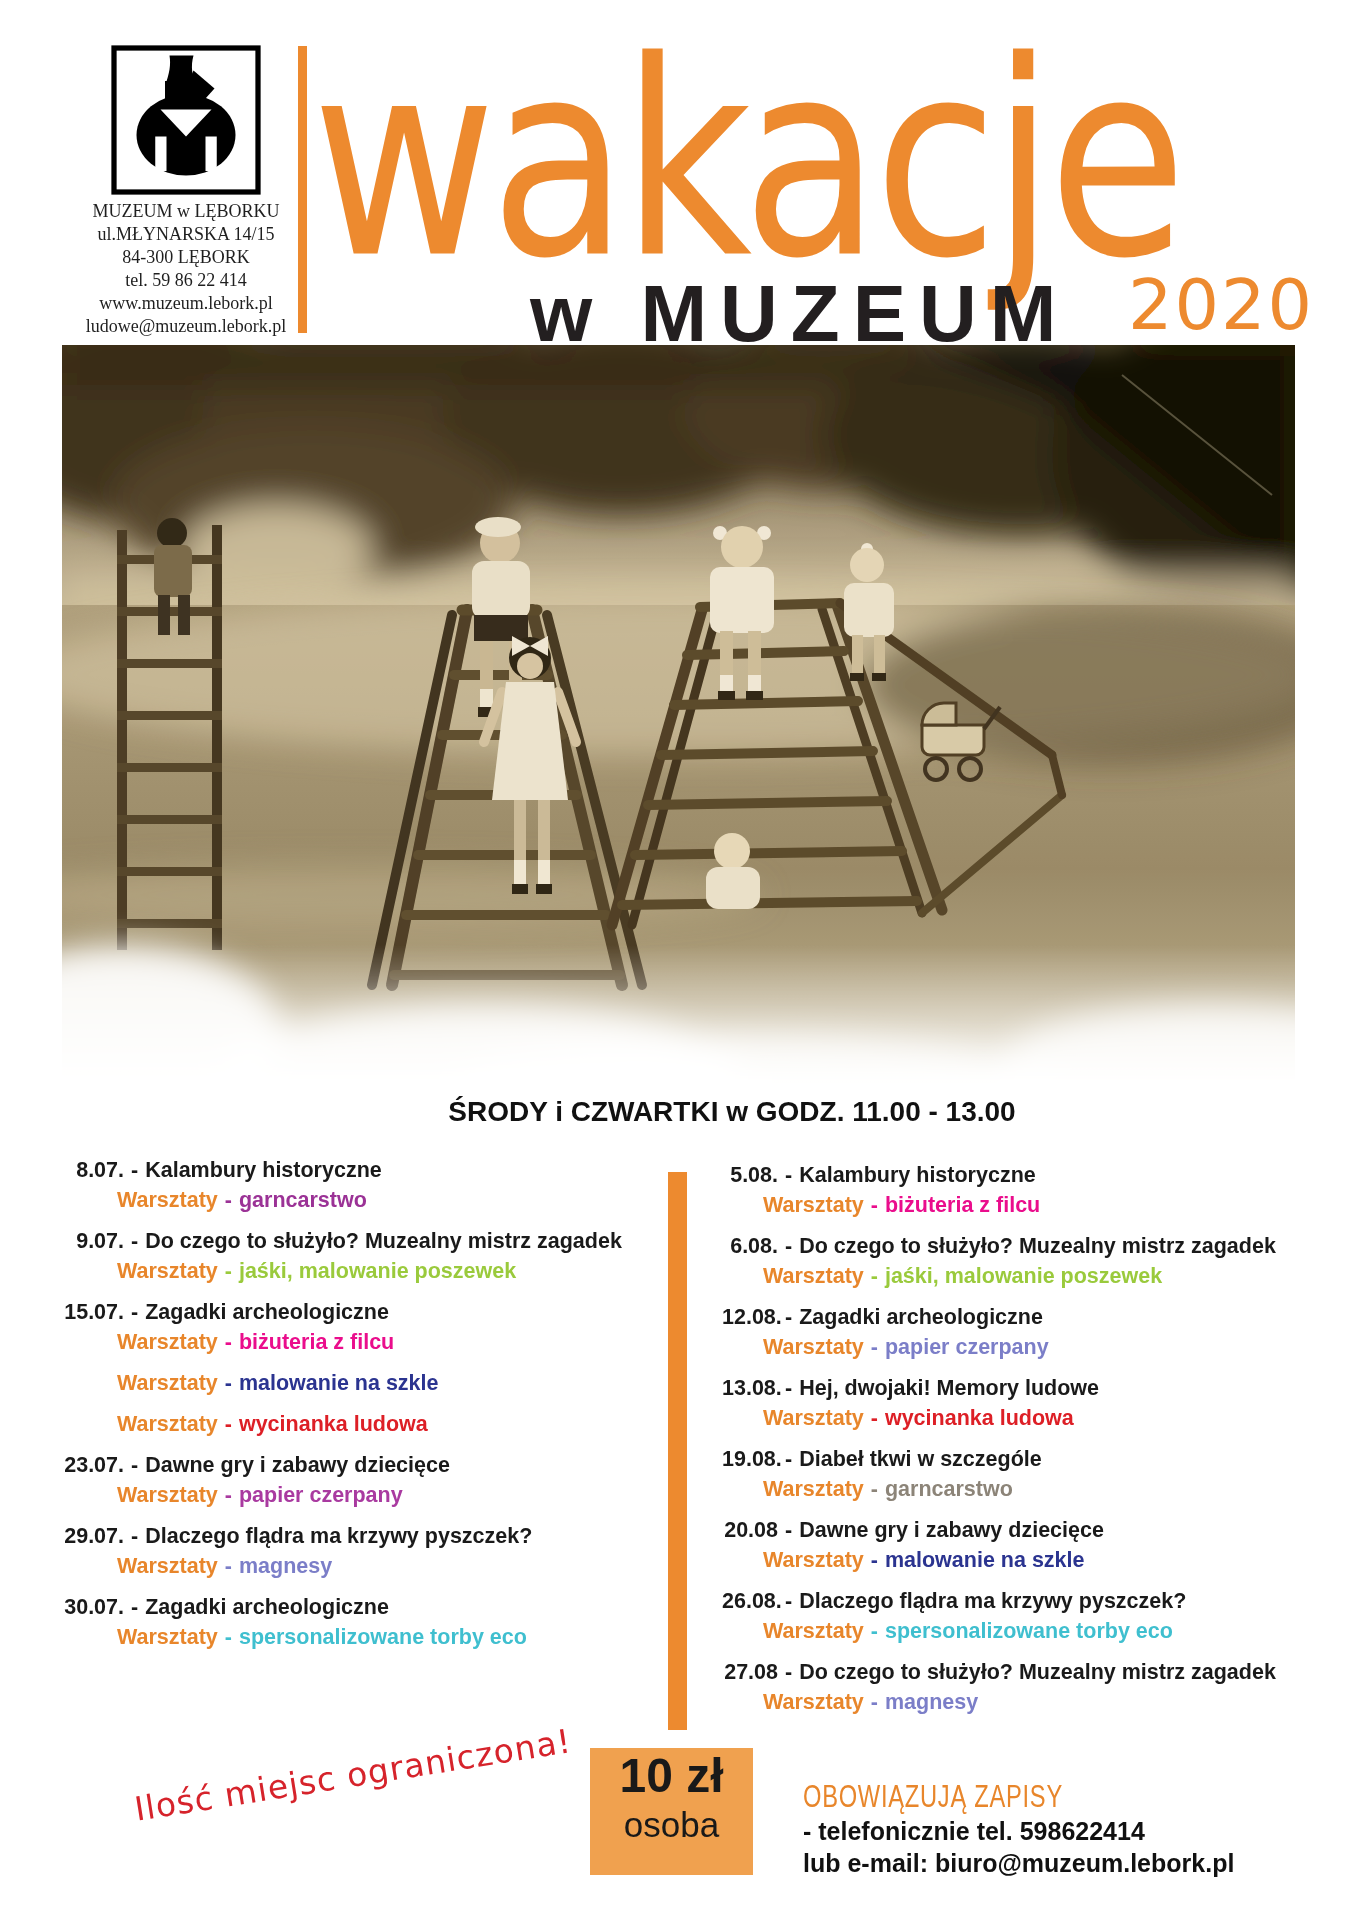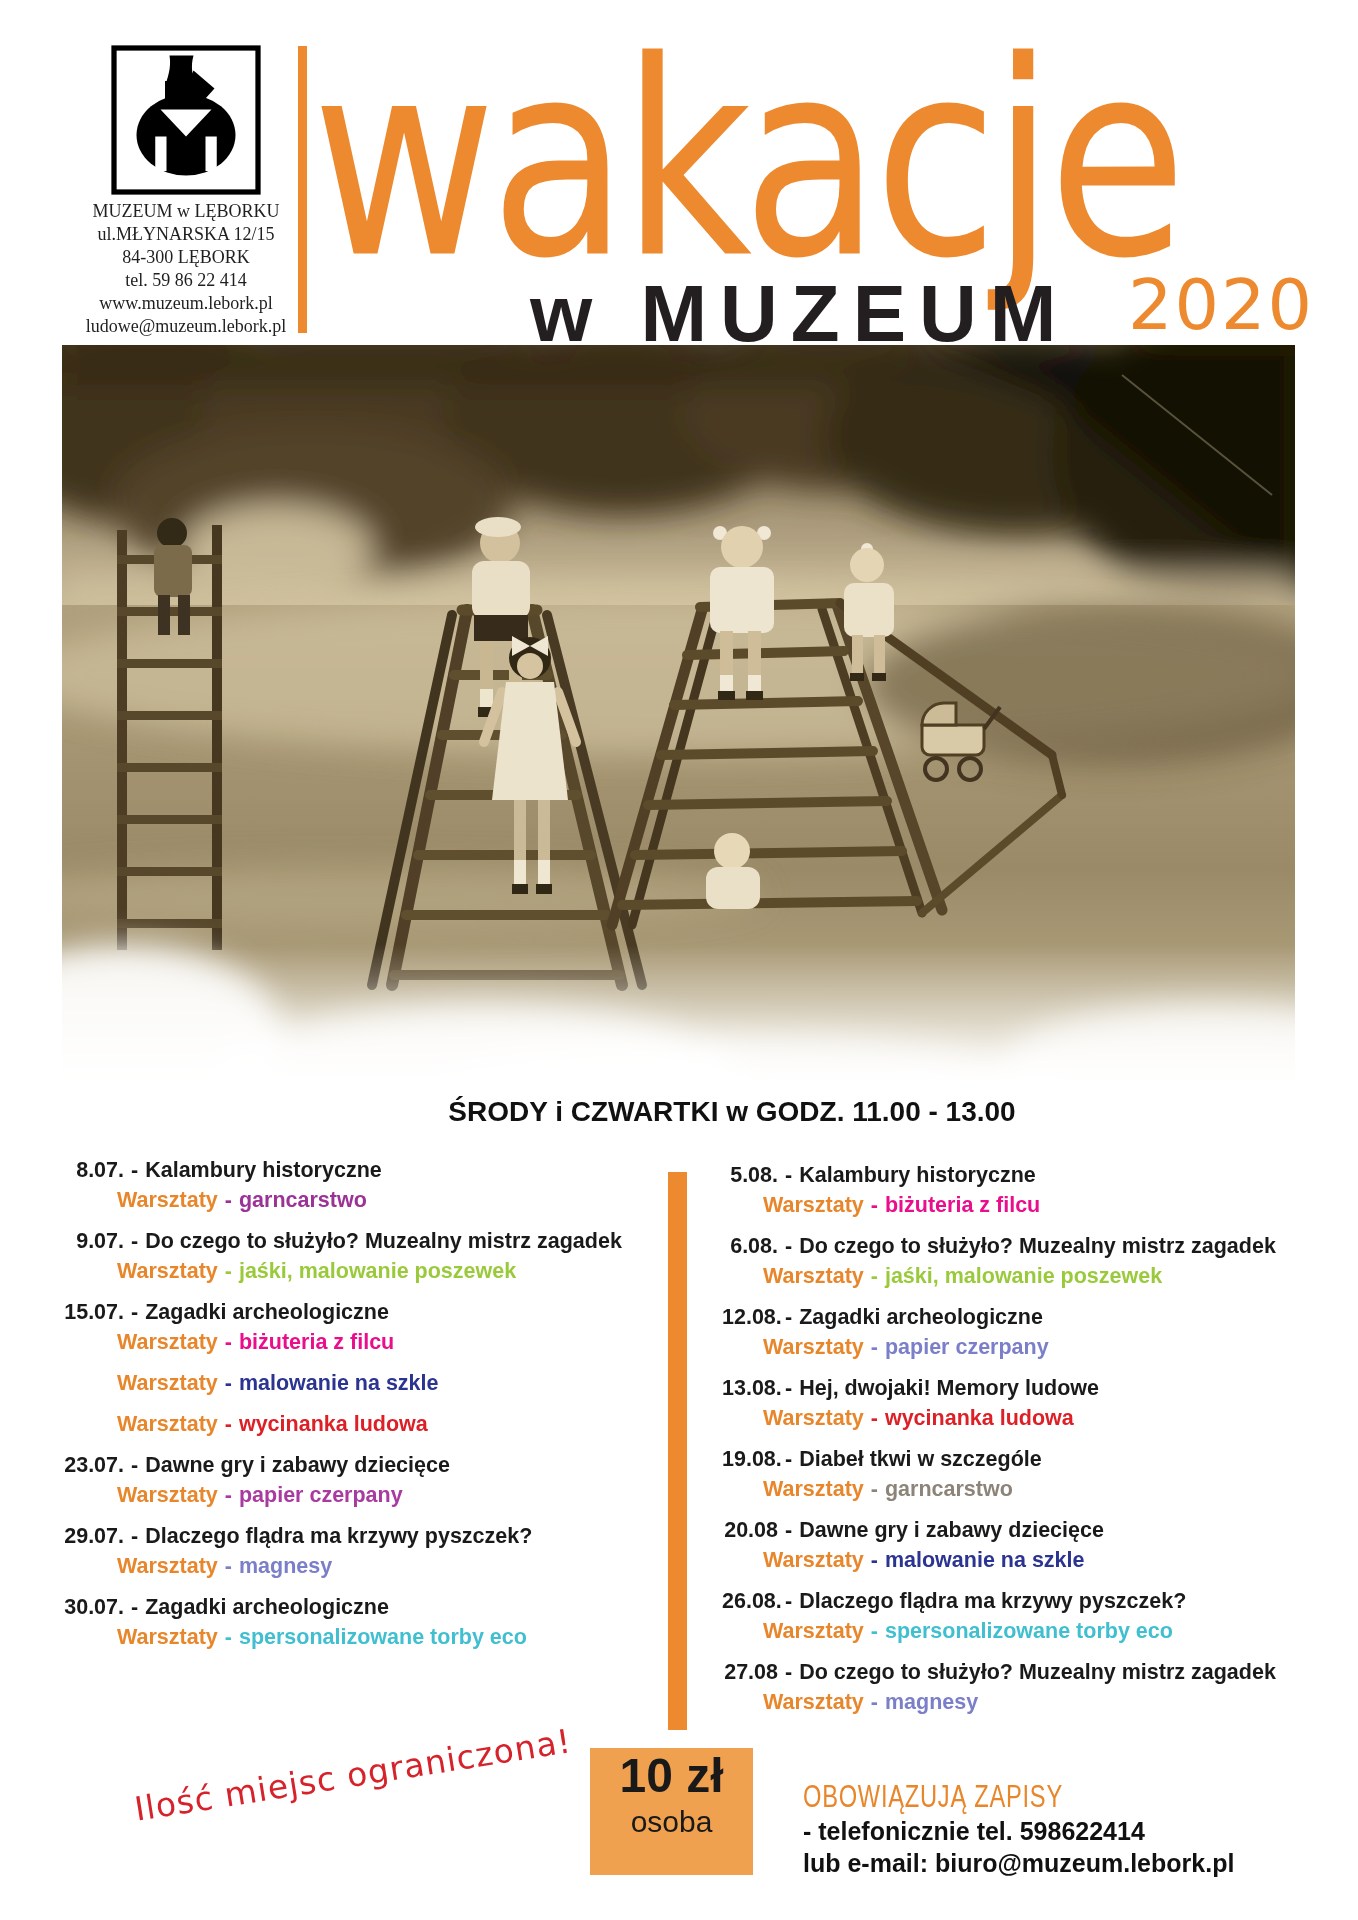--- a/index.html
+++ b/index.html
@@ -41,21 +41,21 @@
   .w{color:var(--warsztaty);}
   .ws{font-weight:700;}
 
   
   .note-red{position:absolute;left:135px;top:1790px;font-size:33px;color:var(--rednote);
             transform:rotate(-9deg);transform-origin:0 50%;letter-spacing:1px;white-space:nowrap;
             font-family:"DejaVu Sans",sans-serif;}
   .price-box{position:absolute;left:590px;top:1748px;width:163px;height:127px;background:var(--pricebox);
              text-align:center;}
   .price-amount{font-size:48px;font-weight:700;margin-top:0;color:#191919;}
-  .price-unit{font-size:30px;margin-top:2px;color:#191919;}
+  .price-unit{font-size:35px;margin-top:2px;color:#191919;}
   .signup{position:absolute;left:803px;top:1778px;}
   .signup-heading{color:var(--warsztaty);font-size:32px;letter-spacing:1px;transform:scaleX(0.74);
                   transform-origin:left;white-space:nowrap;}
   .signup-line{font-size:25px;font-weight:700;line-height:32px;white-space:nowrap;color:#111;}
   .signup-line:first-of-type{margin-top:6px;}
 </style>
 </head>
 <body>
 
 <div class="poster">
@@ -68,21 +68,21 @@
       <rect x="36" y="24" width="21" height="20" fill="#000"></rect>
       <polygon points="55,17 69,29 60,39 50,28" fill="#000"></polygon>
       <polygon points="33,43 67,43 50,61" fill="#fff"></polygon>
       <rect x="29.5" y="61" width="7.5" height="23" fill="#fff"></rect>
       <rect x="63" y="61" width="7.5" height="23" fill="#fff"></rect>
     </svg>
   </div>
 
   <div class="address">
     <div>MUZEUM w LĘBORKU</div>
-    <div>ul.MŁYNARSKA 12/15</div>
+    <div>ul.MŁYNARSKA 14/15</div>
     <div>84-300 LĘBORK</div>
     <div>tel. 59 86 22 414</div>
     <div>www.muzeum.lebork.pl</div>
     <div>ludowe@muzeum.lebork.pl</div>
   </div>
 
   <div class="title-bar"></div>
   <div class="wakacje">wakacje</div>
   <div class="title-sub">w MUZEUM</div>
   <div class="title-year">2020</div>

